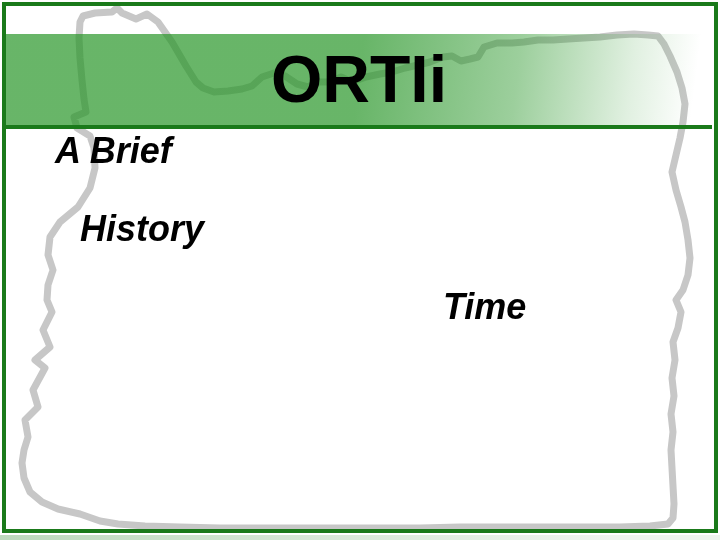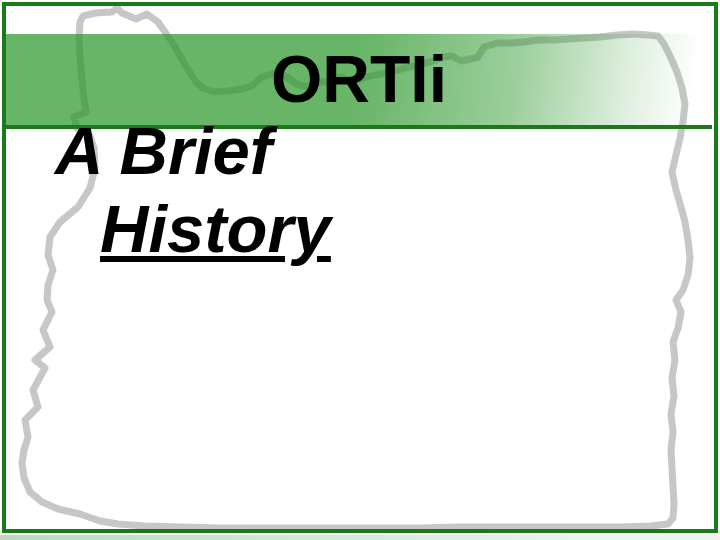--- a/index.html
+++ b/index.html
@@ -52,25 +52,25 @@
   }
   .bottom-strip{
     position:absolute;left:0;bottom:0;width:720px;height:5px;
     background:linear-gradient(to right, var(--bottom_strip), #eef5ee 85%);
     z-index:0;
   }
   .body-text{
     position:absolute;left:0;top:112px;width:720px;
     z-index:4;
     color:var(--body_text);
-    font-size:67px;font-weight:700;font-style:italic;
+    font-size:36px;font-weight:700;font-style:italic;
   }
   .body-text .line{height:78px;line-height:78px;white-space:nowrap;}
   .body-text .line-0{padding-left:55px;}
-  .body-text .line-1{padding-left:100px;text-decoration:underline;}
+  .body-text .line-1{padding-left:80px;}
   .body-text .line-2{padding-left:298px;}
   .body-text .line-3{padding-left:443px;}
 </style>
 </head>
 <body>
 
 <div class="slide">
 
   <svg class="map-layer" viewBox="0 0 720 540" xmlns="http://www.w3.org/2000/svg" aria-hidden="true">
     <polygon fill="none" stroke="var(--outline_gray)" stroke-width="7" stroke-linejoin="round" stroke-linecap="round" points="83,16 95,13 112,12 117,8 122,13 136,19 147,14 158,22 172,42 186,66 196,82 203,88
@@ -91,15 +91,16 @@
 
   <div class="header-bar">
     <div class="title">ORTIi</div>
   </div>
 
   <div class="frame"></div>
 
   <div class="body-text">
     <div class="line line-0">A Brief</div>
     <div class="line line-1">History</div>
+    <div class="line line-3">Time</div>
   </div>
 
 </div>
 
 </body></html>

